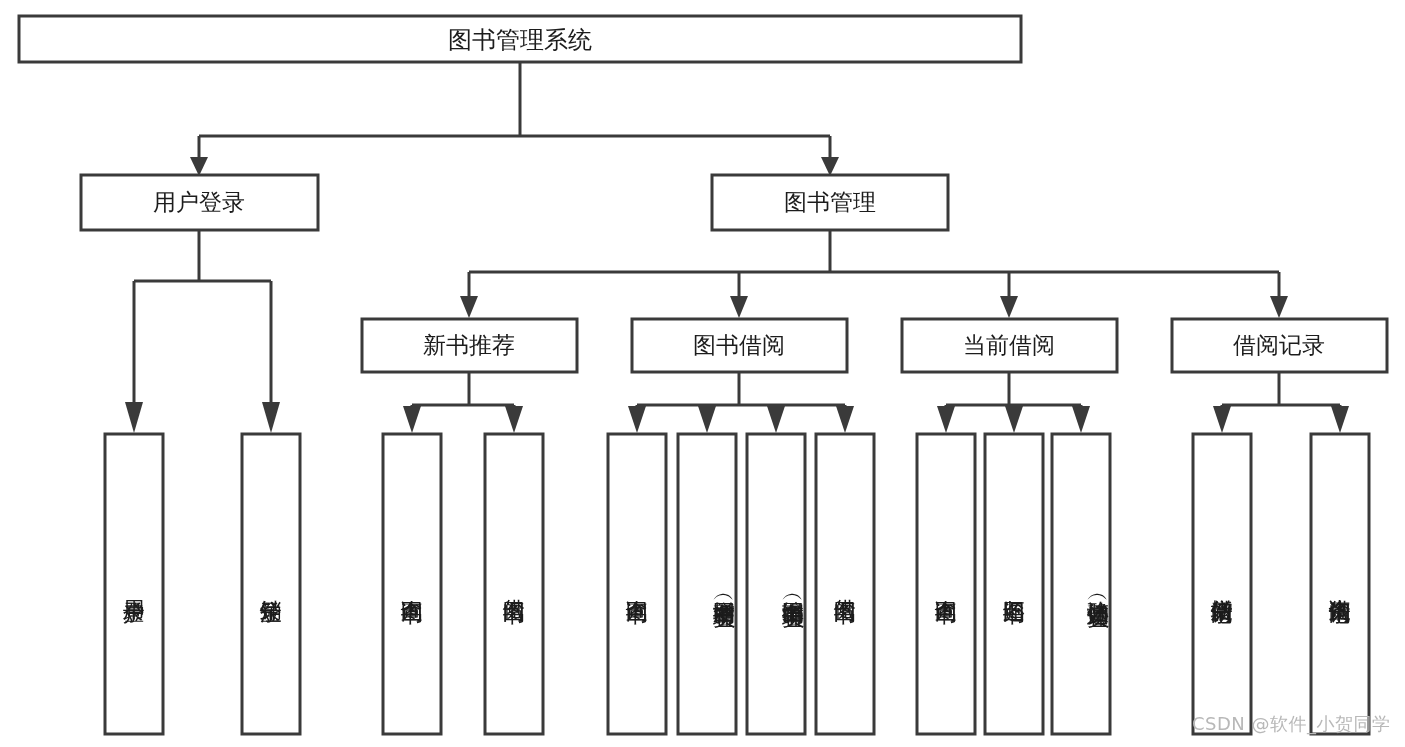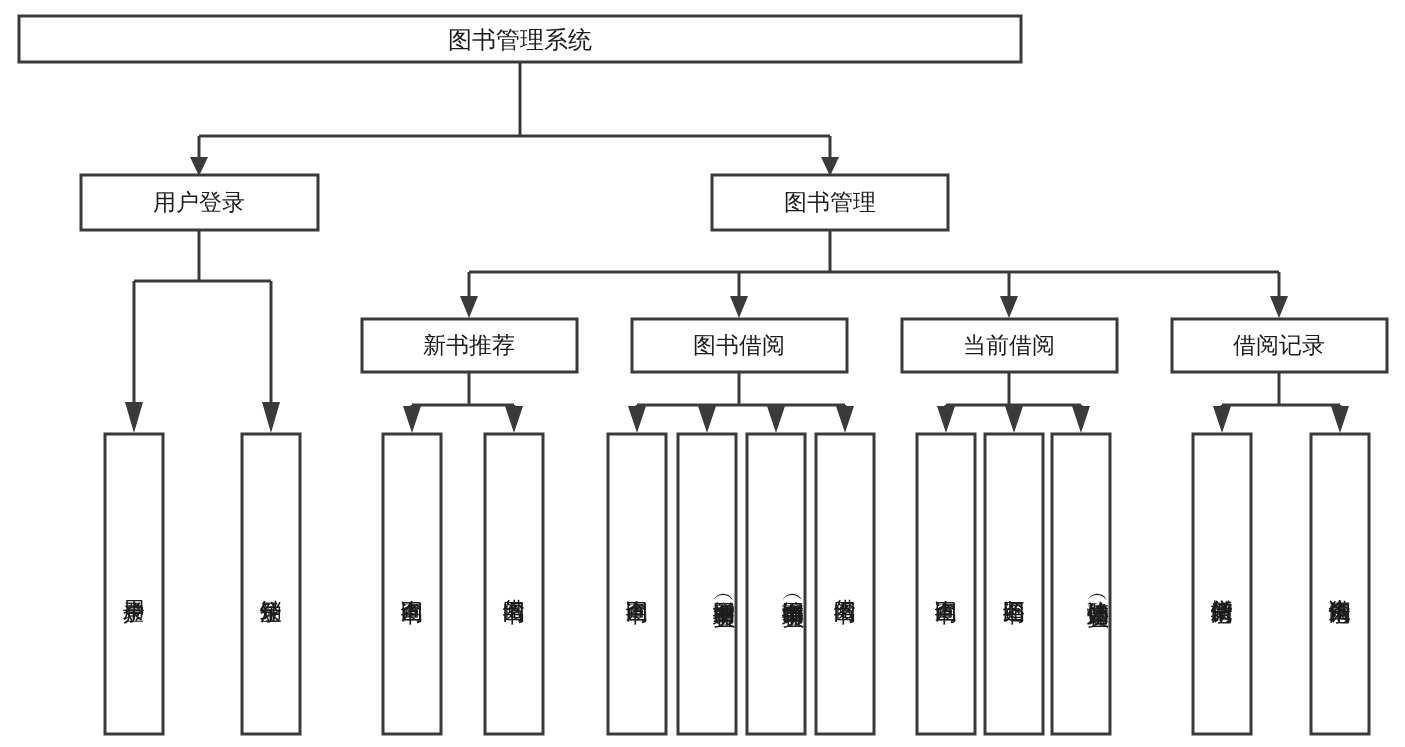--- a/index.html
+++ b/index.html
@@ -208,14 +208,15 @@
   <div class="leaf-label" style="left:747px; top:440px; width:58px; height:294px;">编辑图书（管理员）</div>
   <div class="leaf-label center-v" style="left:816px; top:434px; width:58px; height:300px;">借阅图书</div>
 
   <div class="leaf-label center-v" style="left:917px; top:434px; width:58px; height:300px;">查询图书</div>
   <div class="leaf-label center-v" style="left:985px; top:434px; width:58px; height:300px;">归还图书</div>
   <div class="leaf-label" style="left:1052px; top:440px; width:58px; height:294px;">确认归还（管理员）</div>
 
   <div class="leaf-label center-v" style="left:1193px; top:434px; width:58px; height:300px;">新增借阅记录</div>
   <div class="leaf-label center-v" style="left:1311px; top:434px; width:58px; height:300px;">查询借阅记录</div>
 
+  <div class="watermark">CSDN @软件_小贺同学</div>
 
 </div>
 
 </body></html>

